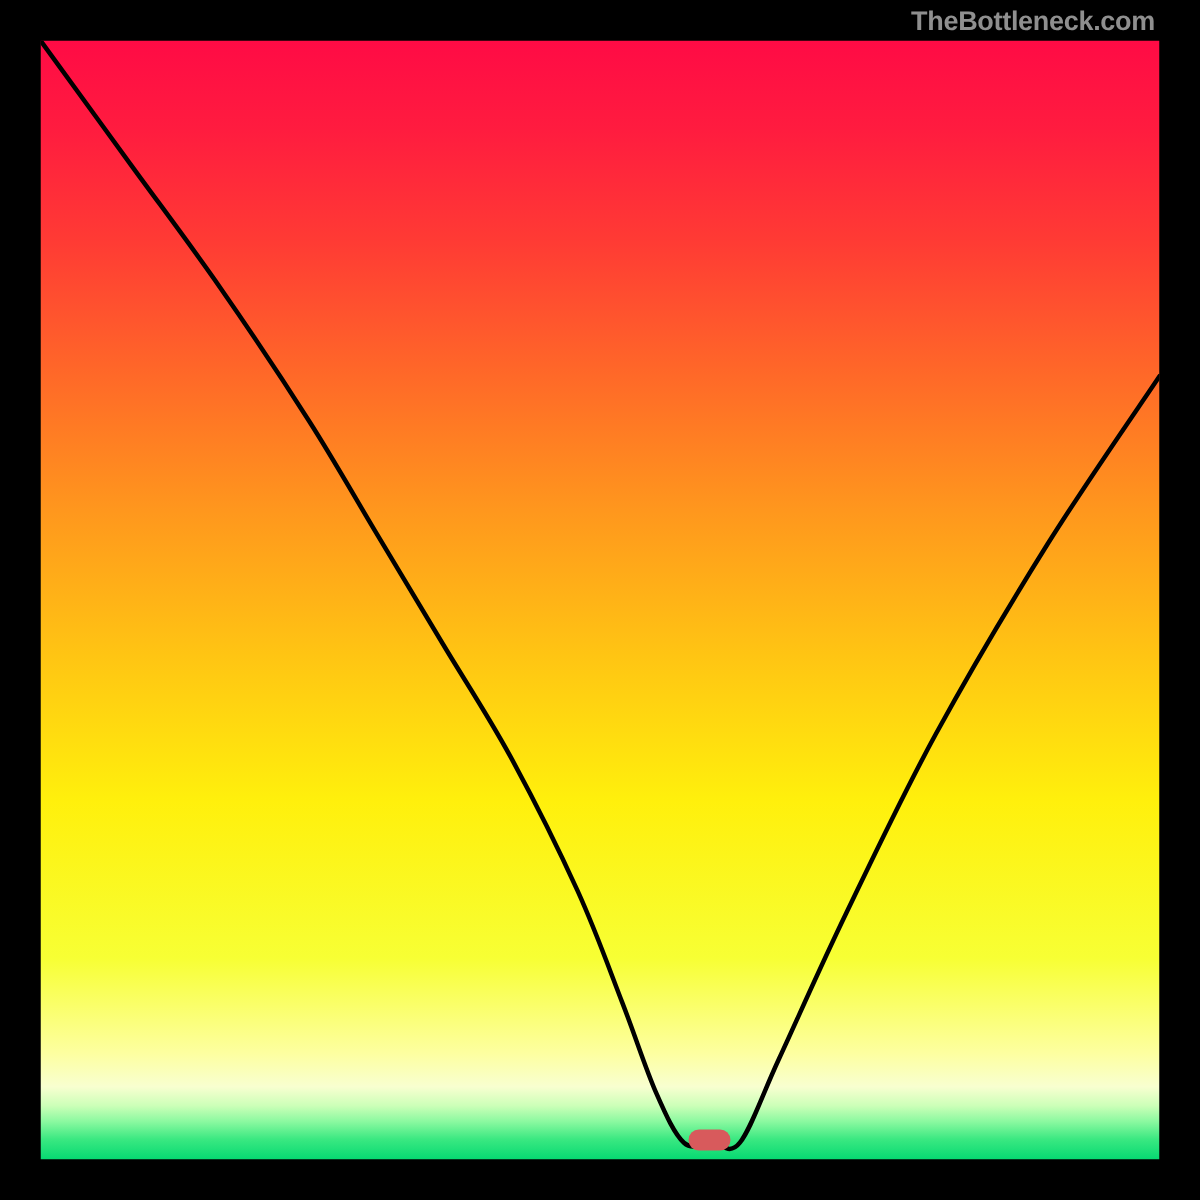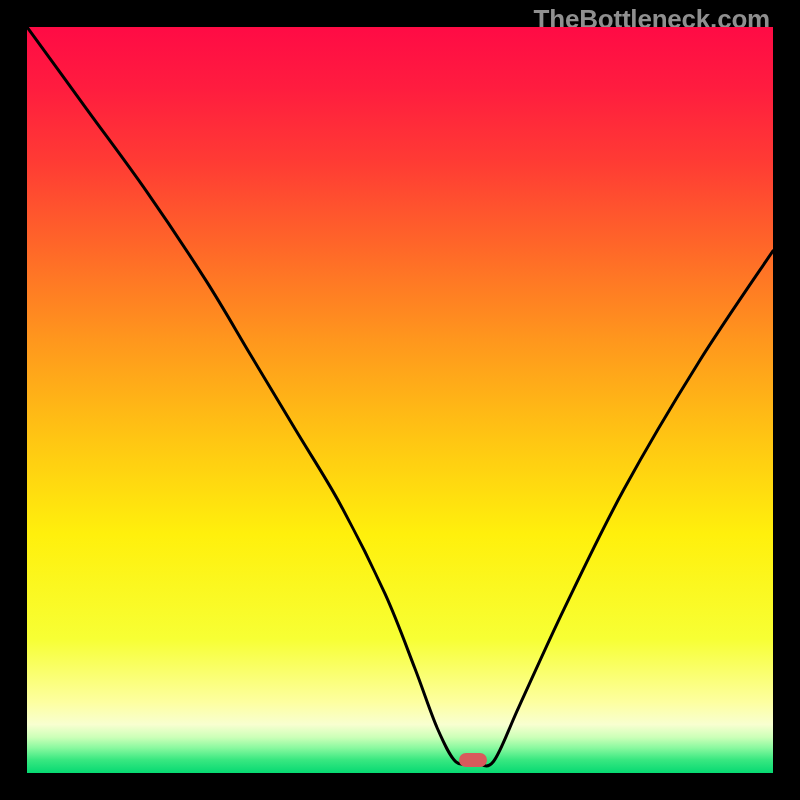--- a/index.html
+++ b/index.html
@@ -39,21 +39,21 @@
   }
   .marker {
     position: absolute;
     border-radius: 7px;
   }
   .watermark {
     position: absolute;
     top: 4px;
     right: 30px;
     font-family: Arial, Helvetica, sans-serif;
-    font-size: 26px;
+    font-size: 18px;
     font-weight: 600;
     color: #8f8f8f;
     letter-spacing: -0.2px;
   }
 </style>
 </head>
 <body>
 
 <div class="wrap">
   <div class="watermark">TheBottleneck.com</div>

